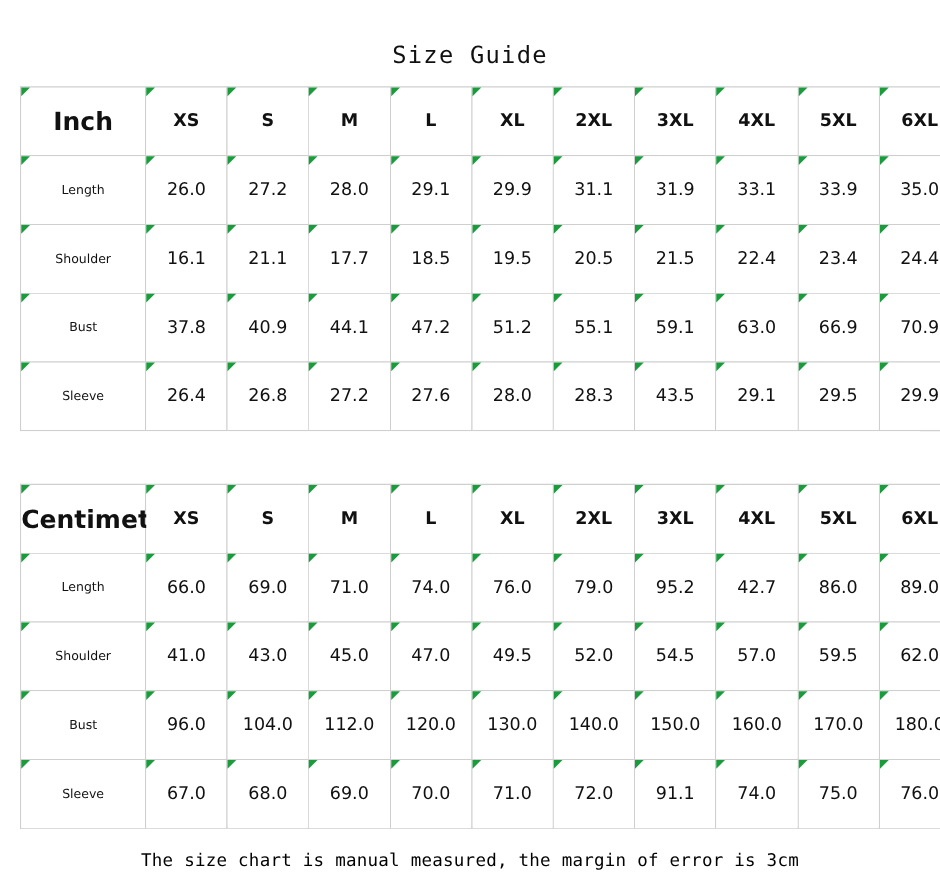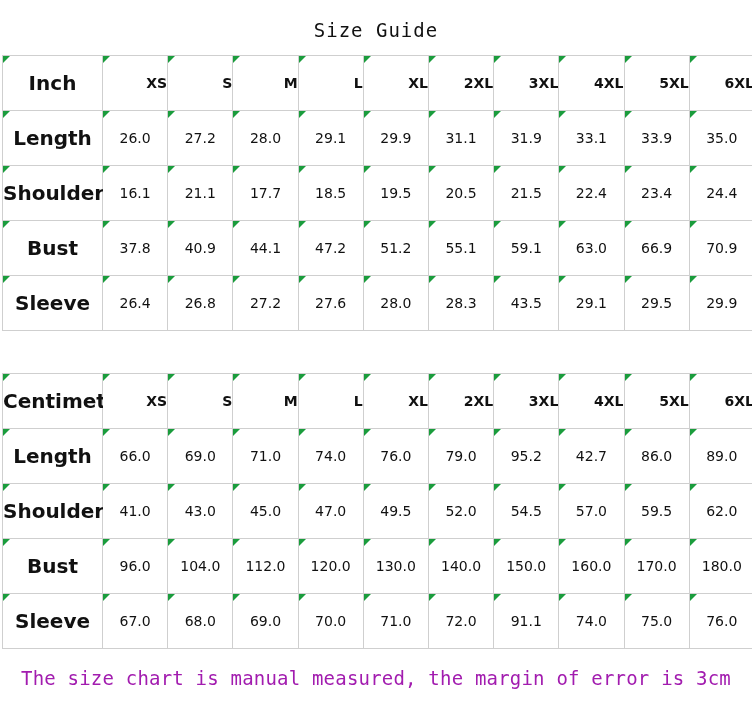--- a/index.html
+++ b/index.html
@@ -12,21 +12,21 @@
     height: 704px;
     font-family: "DejaVu Sans", sans-serif;
     color: #111111;
     overflow: hidden;
   }
   .page {
     position: relative;
     width: 752px;
     height: 704px;
     box-sizing: border-box;
-    padding: 2px;
+    padding: 16px;
   }
   .title {
     text-align: center;
     font-family: "DejaVu Sans Mono", monospace;
     font-size: 19px;
     letter-spacing: 1px;
     color: #111111;
     padding-top: 17px;
     padding-bottom: 14px;
   }
@@ -60,37 +60,36 @@
   }
   table.size-table td.value {
     font-weight: normal;
     font-size: 14px;
   }
   table.size-table th.unit-head {
     font-size: 20px;
   }
   table.size-table th.size-head {
     font-size: 14px;
-    text-align: right;
   }
   table.size-table td.row-label {
-    font-size: 20px;
-    font-weight: bold;
+    font-size: 10px;
+    font-weight: normal;
   }
   col.label-col { width: 100px; }
   col.data-col { width: 65.2px; }
   .gap {
     height: 42px;
     background: #ffffff;
   }
   .footnote {
     text-align: center;
     font-family: "DejaVu Sans Mono", monospace;
-    font-size: 19px;
-    color: #a21caf;
+    font-size: 14px;
+    color: #000000;
     padding-top: 18px;
     letter-spacing: 0.2px;
   }
 </style>
 </head>
 <body>
 
 <div class="page">
 
   <div class="title">Size Guide</div>

